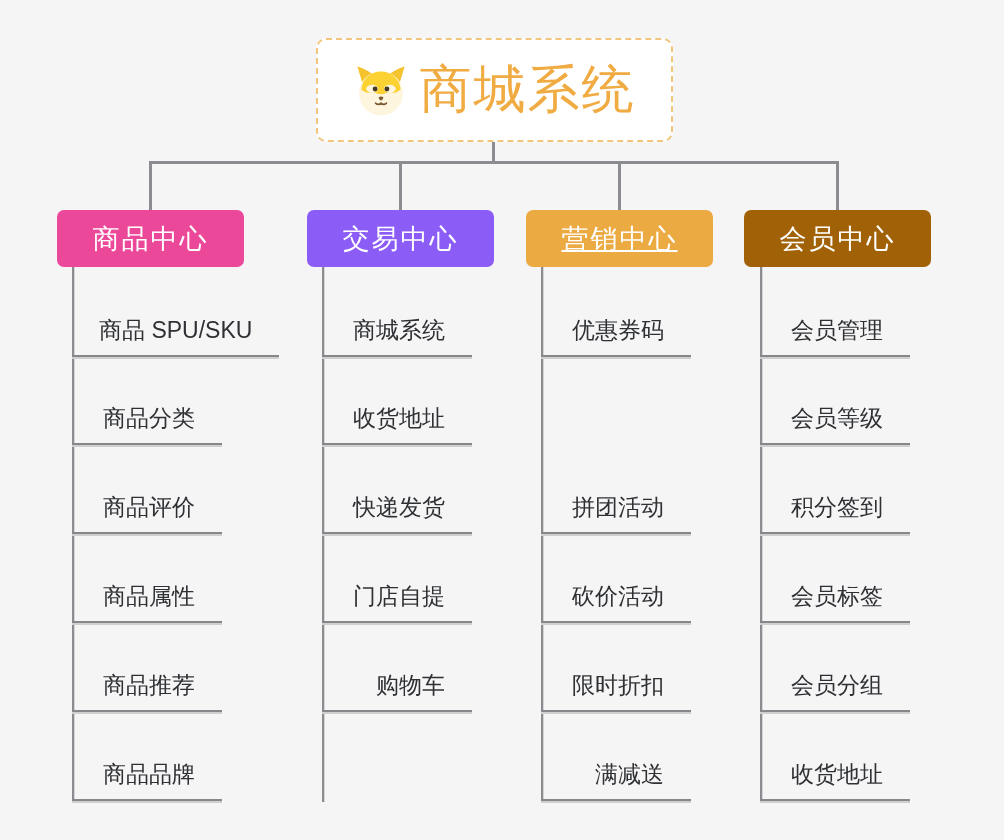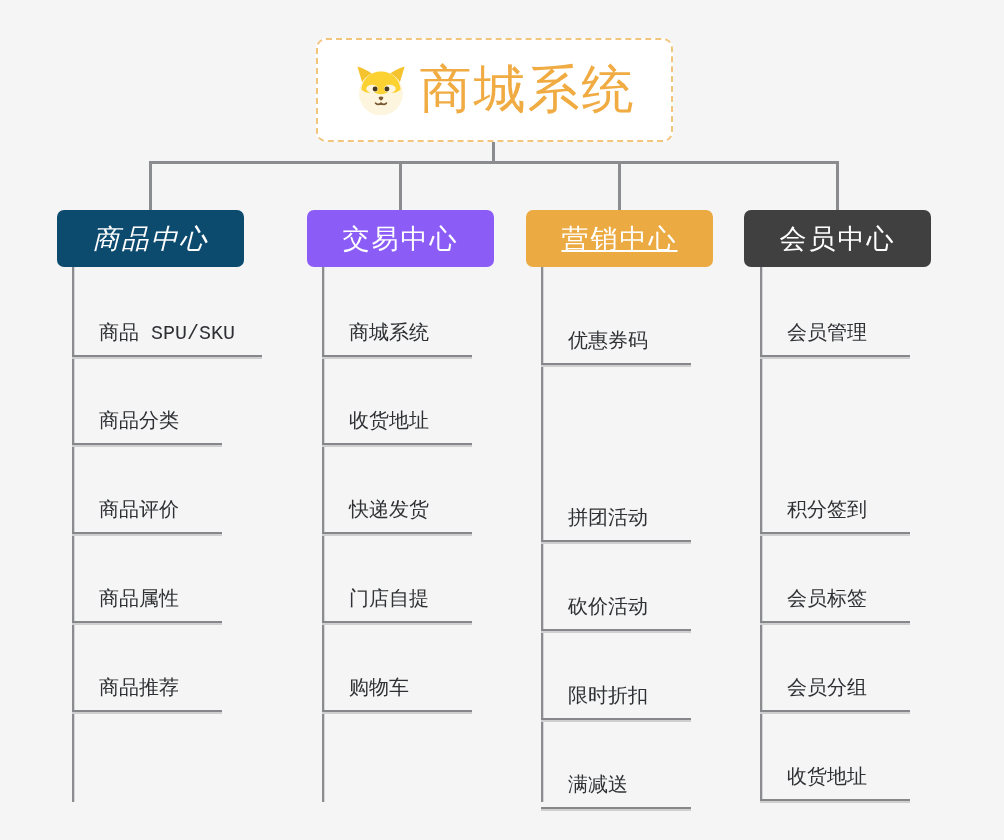--- a/index.html
+++ b/index.html
@@ -36,27 +36,27 @@
     display:flex;align-items:center;justify-content:center;
     box-sizing:border-box;cursor:default;
   }
   .hdr0{left:57px;} .hdr1{left:307px;} .hdr2{left:526px;text-decoration:underline;} .hdr3{left:744px;}
 
   
   .leaf{
     position:absolute;transform:translateY(-100%);
     padding:0 27px 9px 27px;
     border-bottom:2px solid #85878B;
-    font-size:20px;color:#2E3033;white-space:nowrap;
-    min-width:96px;text-align:left;box-sizing:content-box;font-family:Liberation Mono, monospace;
+    font-size:23px;color:#2E3033;white-space:nowrap;
+    min-width:96px;text-align:right;box-sizing:content-box;
   }
   .leaf::after{
     content:"";position:absolute;left:0;right:0;bottom:-4px;height:2px;background:#cfcfcf;
   }
-  .cleft0{left:72px;} .cleft1{left:322px;} .cleft2{left:541px;margin-top:8px;} .cleft3{left:760px;}
+  .cleft0{left:72px;} .cleft1{left:322px;} .cleft2{left:541px;} .cleft3{left:760px;}
   .row0{top:357px;} .row1{top:445px;} .row2{top:534px;}
   .row3{top:623px;} .row4{top:712px;} .row5{top:801px;}
 
   .dog-icon{width:54px;height:54px;flex:0 0 auto;}
 </style>
 </head>
 <body>
 
 <div id="canvas">
 
@@ -80,50 +80,52 @@
       <ellipse cx="21.5" cy="30.5" rx="7" ry="4.6" fill="#FEF5DE"></ellipse>
       <ellipse cx="42.5" cy="30.5" rx="7" ry="4.6" fill="#FEF5DE"></ellipse>
       <circle cx="25" cy="30.8" r="2.9" fill="#46391D"></circle>
       <circle cx="39" cy="30.8" r="2.9" fill="#46391D"></circle>
       <path d="M29 41 q3 -2.4 6 0 q-1.2 3.4 -3 3.4 q-1.8 0 -3 -3.4 Z" fill="#7A5A34"></path>
       <path d="M25.5 47.5 q3.2 3 6.5 0 q3.3 3 6.5 0" fill="none" stroke="#7A5A34" stroke-width="1.8" stroke-linecap="round"></path>
     </svg>
     <span class="root-title" style="color: rgb(240, 172, 67);">商城系统</span>
   </div>
 
-  <div class="hdr hdr0" style="background-color: #0c4a6e; font-style: italic;">
+  <div class="hdr hdr0" style="background-color: #ec4899;">
     <span>商品中心</span>
   </div>
   <div class="hdr hdr1" style="background-color: #8b5cf6;">
     <span>交易中心</span>
   </div>
   <div class="hdr hdr2" style="background-color: rgb(235, 170, 66);">
     <span>营销中心</span>
   </div>
-  <div class="hdr hdr3" style="background-color: #404040;">
+  <div class="hdr hdr3" style="background-color: #a16207;">
     <span>会员中心</span>
   </div>
 
   <div class="leaf cleft0 row0">商品 SPU/SKU</div>
   <div class="leaf cleft0 row2">商品评价</div>
   <div class="leaf cleft0 row1">商品分类</div>
   <div class="leaf cleft0 row3">商品属性</div>
   <div class="leaf cleft0 row4">商品推荐</div>
+  <div class="leaf cleft0 row5">商品品牌</div>
 
   <div class="leaf cleft1 row0">商城系统</div>
   <div class="leaf cleft1 row1">收货地址</div>
   <div class="leaf cleft1 row2">快递发货</div>
   <div class="leaf cleft1 row3">门店自提</div>
   <div class="leaf cleft1 row4">购物车</div>
 
   <div class="leaf cleft2 row0">优惠券码</div>
   <div class="leaf cleft2 row2">拼团活动</div>
   <div class="leaf cleft2 row3">砍价活动</div>
   <div class="leaf cleft2 row4">限时折扣</div>
   <div class="leaf cleft2 row5">满减送</div>
 
   <div class="leaf cleft3 row0">会员管理</div>
+  <div class="leaf cleft3 row1">会员等级</div>
   <div class="leaf cleft3 row2">积分签到</div>
   <div class="leaf cleft3 row3">会员标签</div>
   <div class="leaf cleft3 row4">会员分组</div>
   <div class="leaf cleft3 row5">收货地址</div>
 
 </div>
 
 </body></html>

